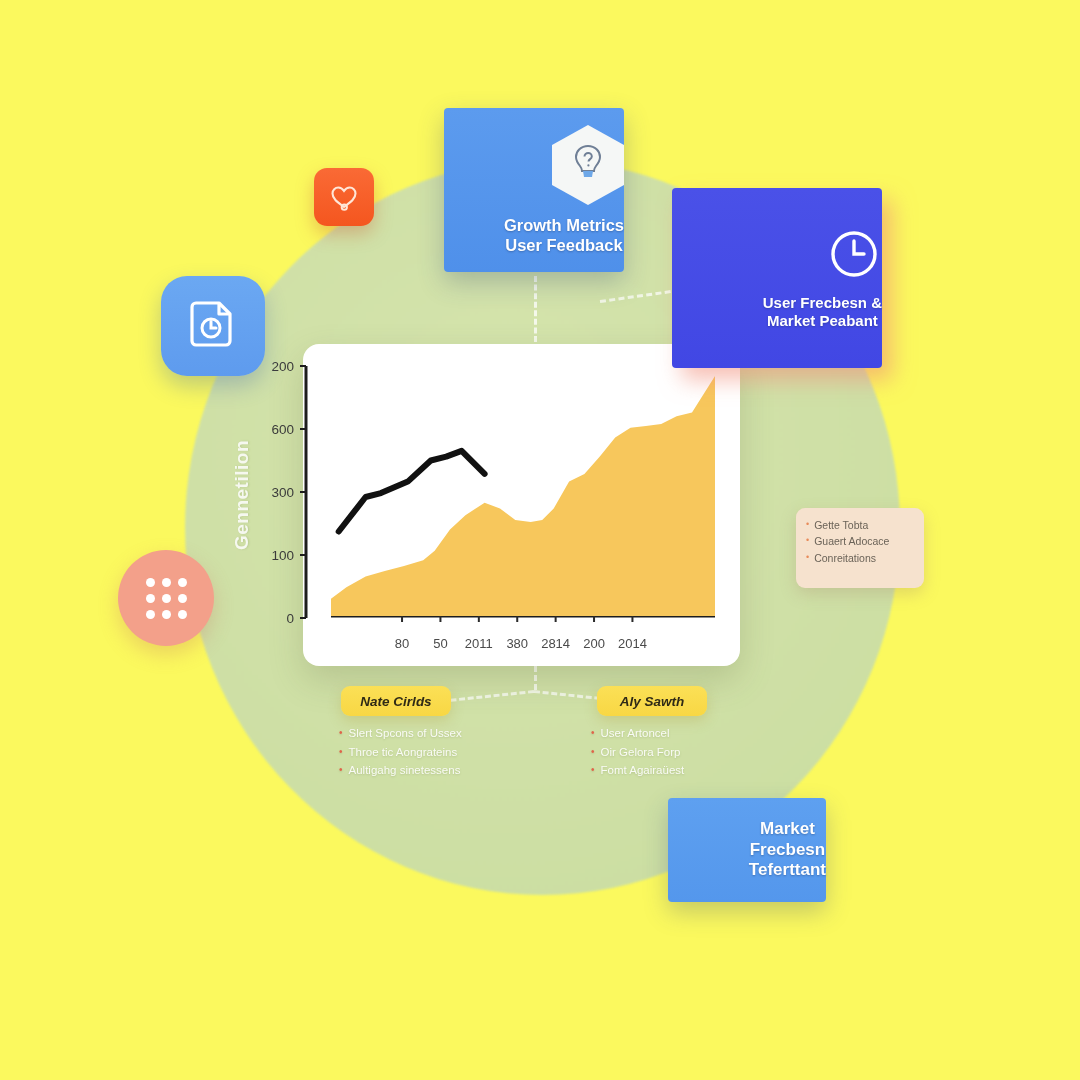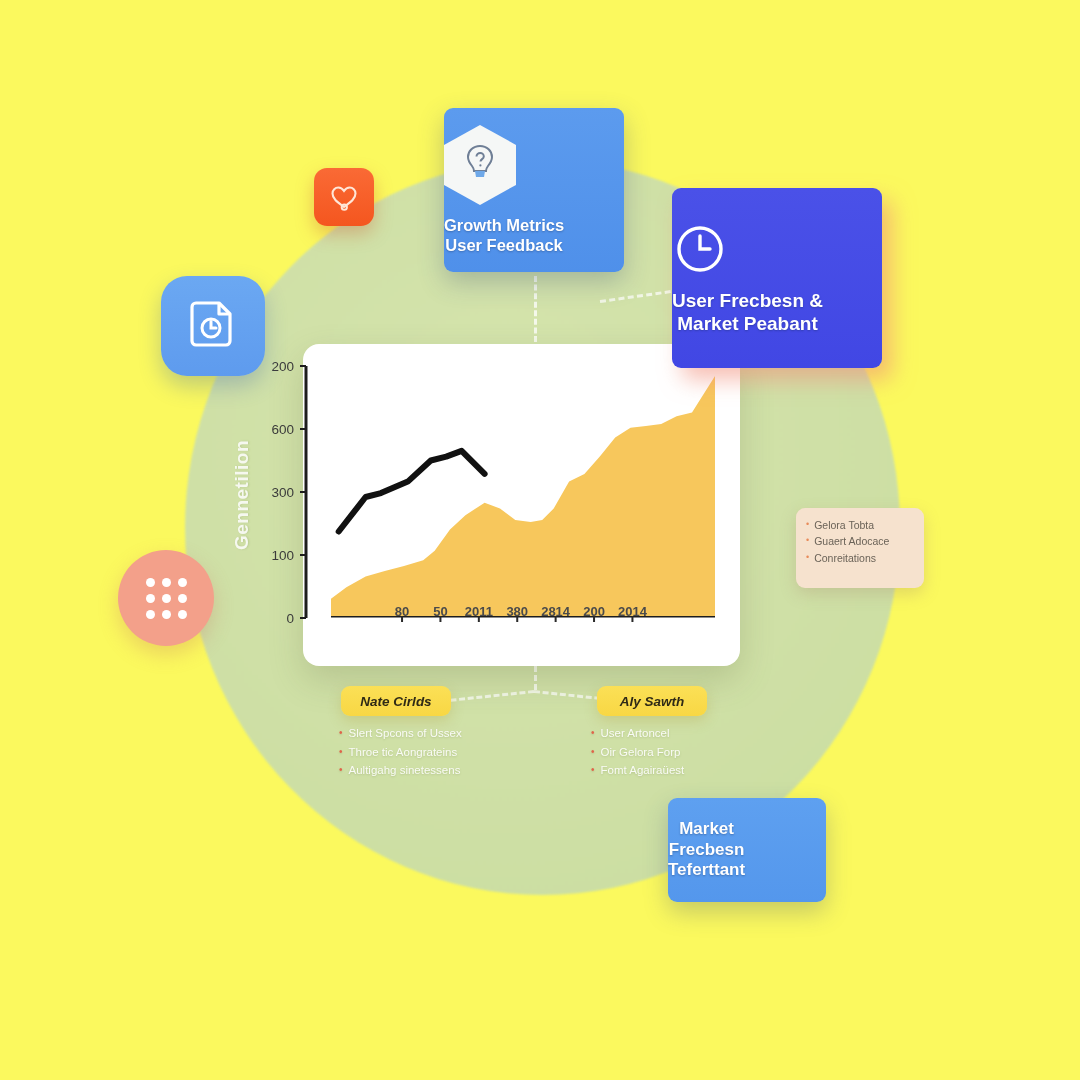--- a/index.html
+++ b/index.html
@@ -45,26 +45,26 @@
   }
   .ytick{
     position:absolute;right:0;transform:translateY(-50%);
     font-size:13.5px;color:#3b3b3b;white-space:nowrap;
   }
   .yticks-wrap{position:absolute;left:240px;top:344px;width:68px;height:290px;}
   .xtick{
     position:absolute;transform:translateX(-50%);
     font-size:13px;color:#4a4a4a;white-space:nowrap;
   }
-  .xticks-wrap{position:absolute;left:303px;top:600px;width:437px;height:24px;font-weight:bold;}
+  .xticks-wrap{position:absolute;left:303px;top:632px;width:437px;height:24px;}
 
   
   .card{
-    position:absolute;border-radius:9px;color:#fff;
-    display:flex;flex-direction:column;align-items:flex-start;justify-content:center;
+    position:absolute;border-radius:4px;color:#fff;
+    display:flex;flex-direction:column;align-items:flex-end;justify-content:center;
     text-align:center;
   }
   .card-top{
     left:444px;top:108px;width:180px;height:164px;
     background:linear-gradient(180deg,#5C9BEE 0%,#4F90EA 100%);
     box-shadow:0 10px 26px rgba(60,80,120,.3);
   }
   .card-right{
     left:672px;top:188px;width:210px;height:180px;
     background:linear-gradient(180deg,#4A51E8 0%,#4147E4 100%);
@@ -73,21 +73,21 @@
   .card-bottom{
     left:668px;top:798px;width:158px;height:104px;
     background:linear-gradient(180deg,#5EA0F0 0%,#5497EC 100%);
     box-shadow:0 10px 24px rgba(60,80,120,.28);
   }
   .card-title{
     font-weight:700;line-height:1.22;
     text-shadow:0 1px 2px rgba(20,40,80,.35);
   }
   .card-top .card-title{font-size:16.5px;margin-top:10px;}
-  .card-right .card-title{font-size:19px;margin-top:12px;}
+  .card-right .card-title{font-size:15px;margin-top:12px;}
   .card-bottom .card-title{font-size:17px;}
 
   
   .hex{
     width:72px;height:80px;background:#F5F7F6;
     clip-path:polygon(50% 0%,100% 25%,100% 75%,50% 100%,0% 75%,0% 25%);
     display:flex;align-items:center;justify-content:center;
   }
 
   
@@ -265,21 +265,21 @@
         <span></span>
       <span></span>
         <span></span>
         <span></span>
     </div>
   </div>
 
   <div class="note-panel">
       <div class="note-item">
         <span class="note-bul">•</span>
-        <span>Gelora Tobta</span>
+        <span>Gette Tobta</span>
       </div>
       <div class="note-item">
         <span class="note-bul">•</span>
         <span>Guaert Adocace</span>
       </div>
       <div class="note-item">
         <span class="note-bul">•</span>
         <span>Conreitations</span>
       </div>
     </div>

